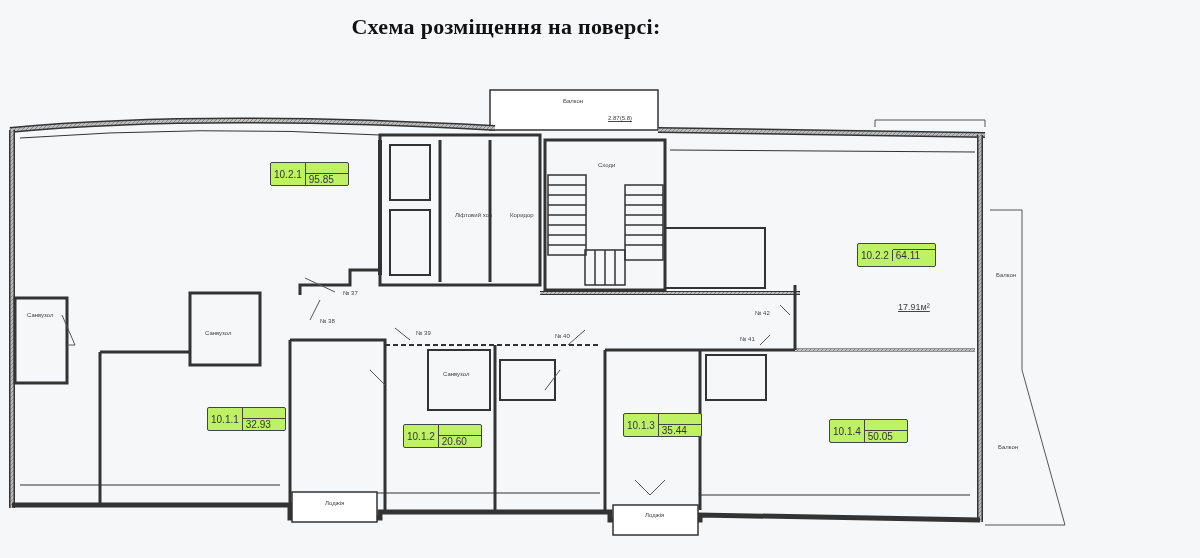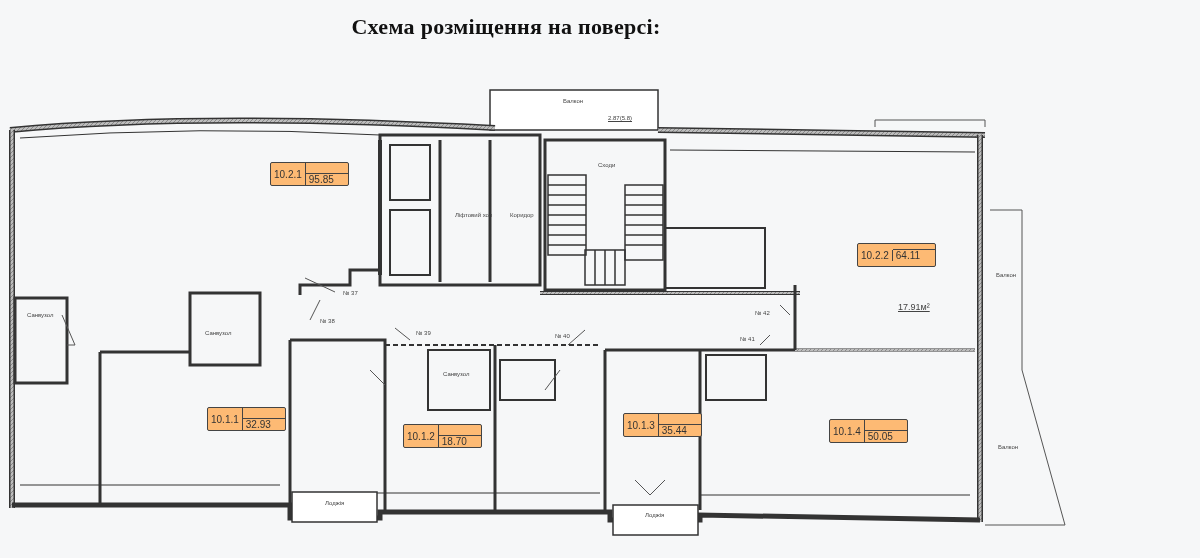--- a/index.html
+++ b/index.html
@@ -9,21 +9,21 @@
     font-family:"Liberation Serif", serif;
     position:relative;
   }
   .title {
     position:absolute; left:0; top:14px; width:1012px; text-align:center;
     font-family:"Liberation Serif", serif; font-weight:bold; font-size:22px;
     color:#111; letter-spacing:0.3px;
   }
   svg.plan { position:absolute; left:0; top:0; }
   .tag {
-    position:absolute; display:flex; border:1.5px solid #444; background:#fdba74;
+    position:absolute; display:flex; border:1.5px solid #444; background:#bef264;
     font-family:"Liberation Sans", sans-serif; font-size:10px; color:#333; height:22px;
     border-radius:2px;
   }
   .tag .num { border-right:1.5px solid #444; padding:0 3px; display:flex; align-items:center; }
   .tag .area-col { display:flex; flex-direction:column; }
   .tag .blank { flex:1; border-bottom:1.5px solid #444; min-width:42px; }
   .tag .area { padding:0 3px; line-height:11px; font-size:10px; }
   .lbl {
     position:absolute; font-family:"Liberation Sans", sans-serif; font-size:6px; color:#444;
     white-space:nowrap;
@@ -176,21 +176,21 @@
   <span class="num">10.1.1</span>
   <span class="area-col">
       <span class="blank"></span>
       <span class="area">32.93</span>
     </span>
 </div>
 <div class="tag" style="left:403px;top:424px;">
   <span class="num">10.1.2</span>
   <span class="area-col">
       <span class="blank"></span>
-      <span class="area">18.70</span>
+      <span class="area">20.60</span>
     </span>
 </div>
 <div class="tag" style="left:623px;top:413px;">
   <span class="num">10.1.3</span>
   <span class="area-col">
       <span class="blank"></span>
       <span class="area">35.44</span>
     </span>
 </div>
 <div class="tag" style="left:829px;top:419px;">

